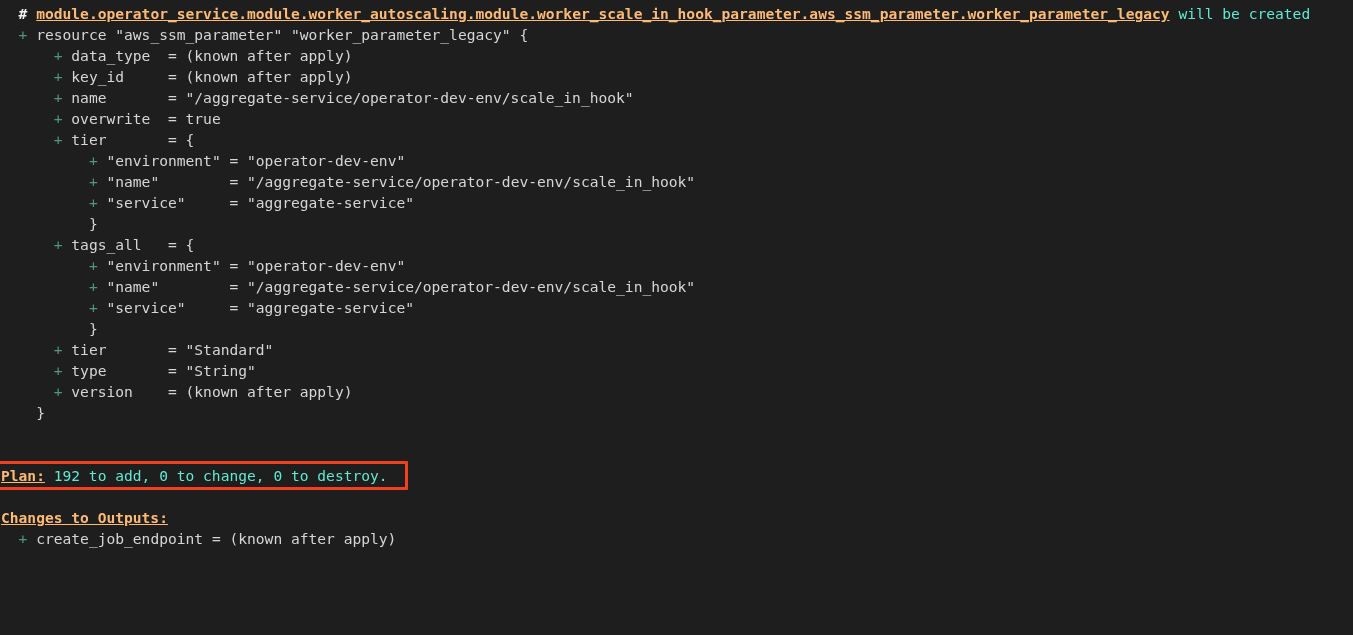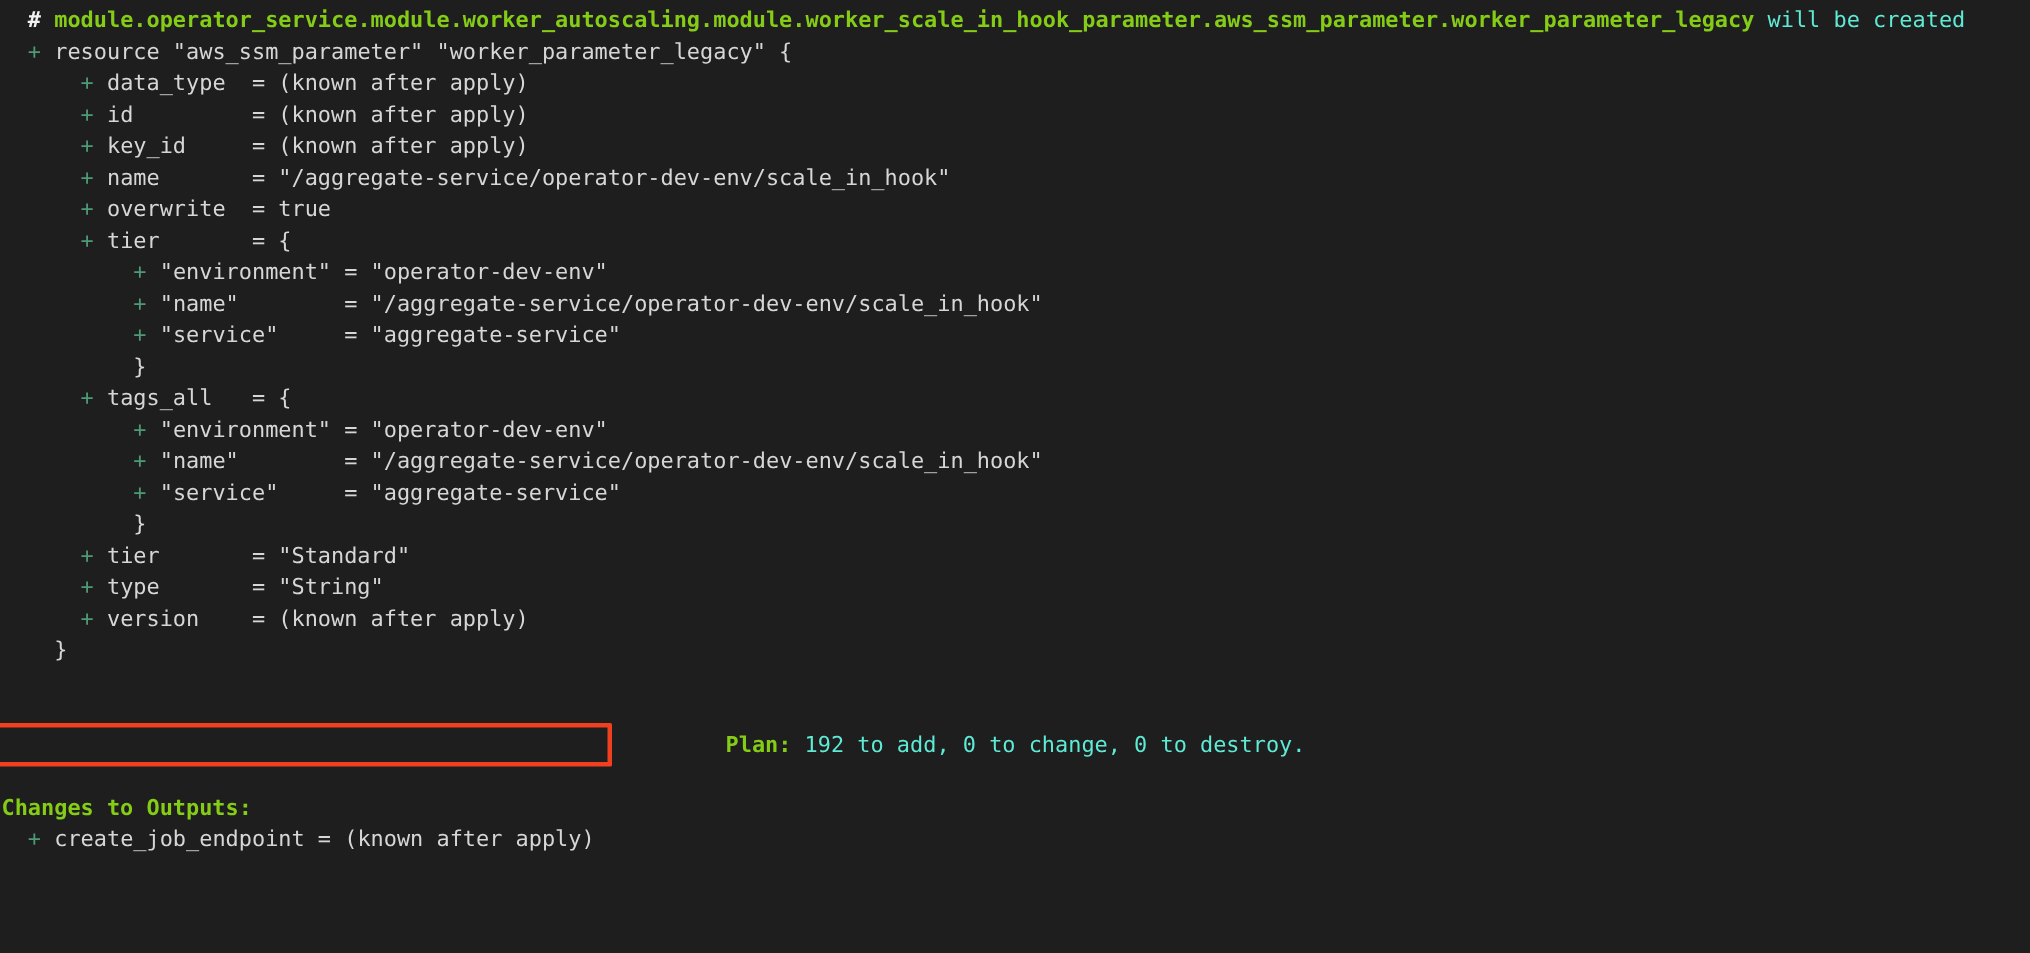--- a/index.html
+++ b/index.html
@@ -31,32 +31,31 @@
     white-space: pre;
     color: #d6d6d6;
     letter-spacing: 0px;
     padding-left: 1px;
   }
 
   
   .ind      { color: transparent; }
   .plus     { color: #4e9a76; }
   .txt      { color: #d6d6d6; }
-  .bold     { color: #84cc16; font-weight: bold; }
+  .bold     { color: #fdba74; font-weight: bold; text-decoration: underline; }
   .reg      { color: #5eead4; font-weight: normal; }
   .hash     { color: #f2f2f2; font-weight: bold; }
 
   
   .blank { height: 21px; }
 
   
   .annot-wrap {
     position: relative;
     height: 21px;
-    text-align: center;
   }
   .annot-box {
     position: absolute;
     left: -4px;
     top: -4px;
     width: 412px;
     height: 29px;
     border: 3px solid #f04020;
     box-sizing: border-box;
     pointer-events: none;
@@ -71,21 +70,20 @@
 <body>
 
 <div id="terminal">
 
   <div class="line"><span class="ind">  </span><span class="hash">#</span><span class="txt"> </span><span class="bold">module.operator_service.module.worker_autoscaling.module.worker_scale_in_hook_parameter.aws_ssm_parameter.worker_parameter_legacy</span><span class="reg"> will be created</span></div>
 
   <div class="line"><span class="ind">  </span><span class="plus">+</span><span class="txt"> </span><span class="txt">resource "aws_ssm_parameter" "worker_parameter_legacy" {</span></div>
 
   <div id="attr-block">
       <div class="line"><span class="ind">      </span><span class="plus">+</span><span class="txt"> </span><span class="txt">data_type  = (known after apply)</span></div>
-      <div class="line"><span class="ind">      </span><span class="plus">+</span><span class="txt"> </span><span class="txt">id         = (known after apply)</span></div>
       <div class="line"><span class="ind">      </span><span class="plus">+</span><span class="txt"> </span><span class="txt">key_id     = (known after apply)</span></div>
       <div class="line"><span class="ind">      </span><span class="plus">+</span><span class="txt"> </span><span class="txt">name       = "/aggregate-service/operator-dev-env/scale_in_hook"</span></div>
       <div class="line"><span class="ind">      </span><span class="plus">+</span><span class="txt"> </span><span class="txt">overwrite  = true</span></div>
       <div class="line"><span class="ind">      </span><span class="plus">+</span><span class="txt"> </span><span class="txt">tier       = {</span></div>
       <div class="line"><span class="ind">          </span><span class="plus">+</span><span class="txt"> </span><span class="txt">"environment" = "operator-dev-env"</span></div>
       <div class="line"><span class="ind">          </span><span class="plus">+</span><span class="txt"> </span><span class="txt">"name"        = "/aggregate-service/operator-dev-env/scale_in_hook"</span></div>
       <div class="line"><span class="ind">          </span><span class="plus">+</span><span class="txt"> </span><span class="txt">"service"     = "aggregate-service"</span></div>
       <div class="line"><span class="ind">        </span><span class="plus"> </span><span class="txt"> </span><span class="txt">}</span></div>
       <div class="line"><span class="ind">      </span><span class="plus">+</span><span class="txt"> </span><span class="txt">tags_all   = {</span></div>
       <div class="line"><span class="ind">          </span><span class="plus">+</span><span class="txt"> </span><span class="txt">"environment" = "operator-dev-env"</span></div>

